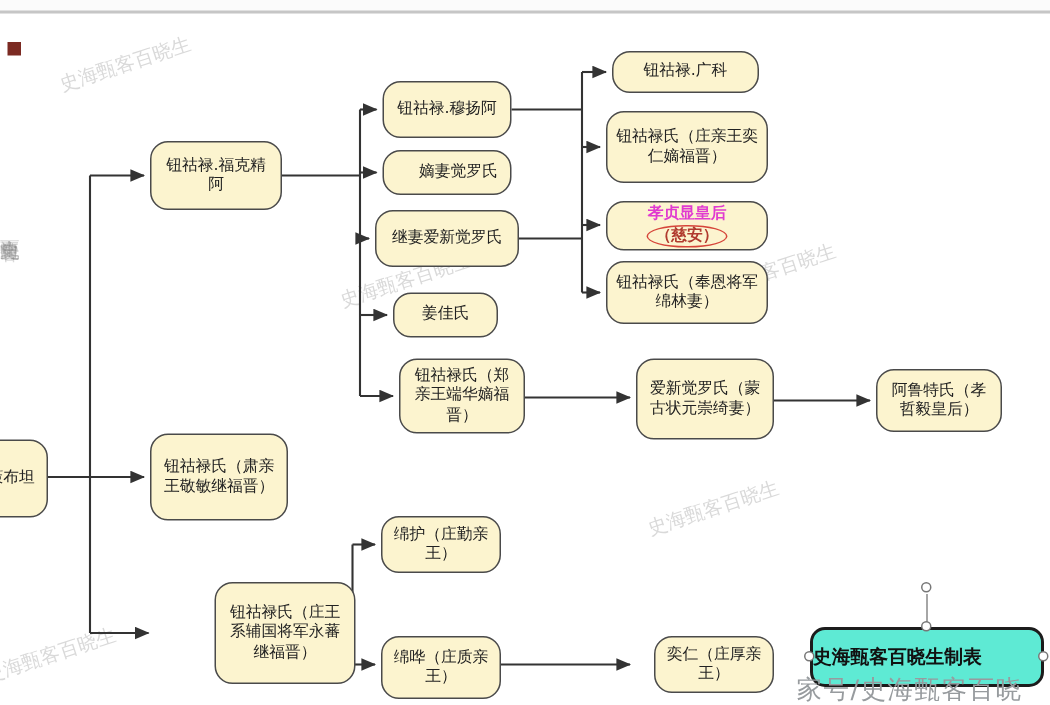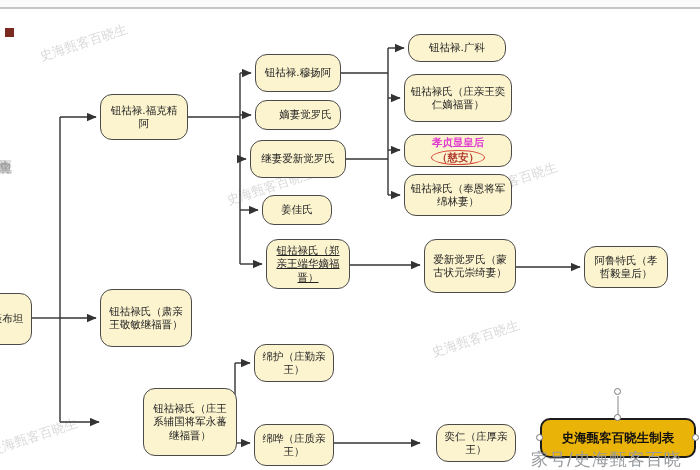--- a/index.html
+++ b/index.html
@@ -23,22 +23,22 @@
     align-items:center; justify-content:center; text-align:center;
     font-size:10.5px; line-height:1.28; color:#222; padding:3px 5px; z-index:2;
   }
   .node .hl-title { color:#e03ad0; font-weight:bold; }
   .node .hl-sub {
     color:#b03a2e; font-weight:bold; border:1.5px solid #d6453a;
     border-radius:50%; padding:0 5px; margin-top:1px; display:inline-block;
   }
   .credit {
     position:absolute; left:540px; top:418px; width:156px; height:40px;
-    background:#eab308; border:2px solid #1c1c1c; border-radius:10px;
-    display:flex; align-items:center; justify-content:center;
+    background:#5eead4; border:2px solid #1c1c1c; border-radius:10px;
+    display:flex; align-items:center; 
     font-weight:bold; font-size:12.5px; color:#111; z-index:5;
   }
   .handle {
     position:absolute; width:7px; height:7px; border:1px solid #777;
     background:#fff; border-radius:50%; z-index:6;
   }
   .h-rotate { left:614px; top:388px; }
   .h-top    { left:614px; top:414px; }
   .h-left   { left:536px; top:434px; }
   .h-right  { left:692px; top:434px; }
@@ -59,21 +59,21 @@
   }
   
   .n-cebutan     { left:-52px; top:293px; width:84px;  height:52px; }
   .n-fukejinga   { left:100px; top:94px;  width:88px;  height:46px; }
   .n-jingmin     { left:100px; top:289px; width:92px;  height:58px; }
   .n-yongfan     { left:103px; top:388px; width:94px;  height:68px;margin-left:40px; }
   .n-muyanga     { left:255px; top:54px;  width:86px;  height:38px; }
   .n-diqi        { left:255px; top:100px; width:86px;  height:30px;padding-left:20px; }
   .n-jiqi        { left:250px; top:140px; width:96px;  height:38px; }
   .n-jiangjia    { left:262px; top:195px; width:70px;  height:30px; }
-  .n-duanhua     { left:266px; top:239px; width:84px;  height:50px;text-decoration:underline; }
+  .n-duanhua     { left:266px; top:239px; width:84px;  height:50px; }
   .n-guangke     { left:408px; top:34px;  width:98px;  height:28px; }
   .n-yirenfujin  { left:404px; top:74px;  width:108px; height:48px; }
   .n-cian        { left:404px; top:134px; width:108px; height:33px; }
   .n-mianlin     { left:404px; top:174px; width:108px; height:42px; }
   .n-chongqi     { left:424px; top:239px; width:92px;  height:54px; }
   .n-alute       { left:584px; top:246px; width:84px;  height:42px; }
   .n-mianhu      { left:254px; top:344px; width:80px;  height:38px; }
   .n-mianhua     { left:254px; top:424px; width:80px;  height:42px; }
   .n-yiren       { left:436px; top:424px; width:80px;  height:38px; }
 </style>

